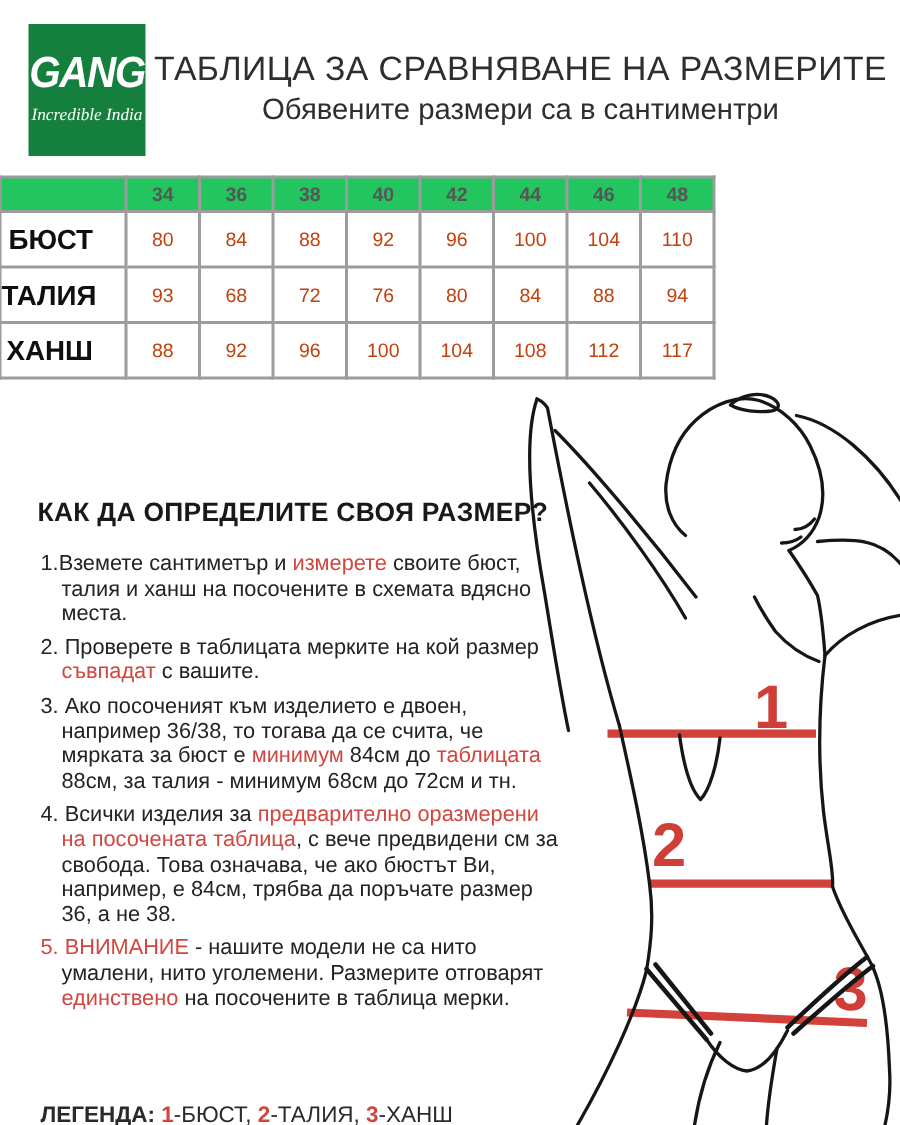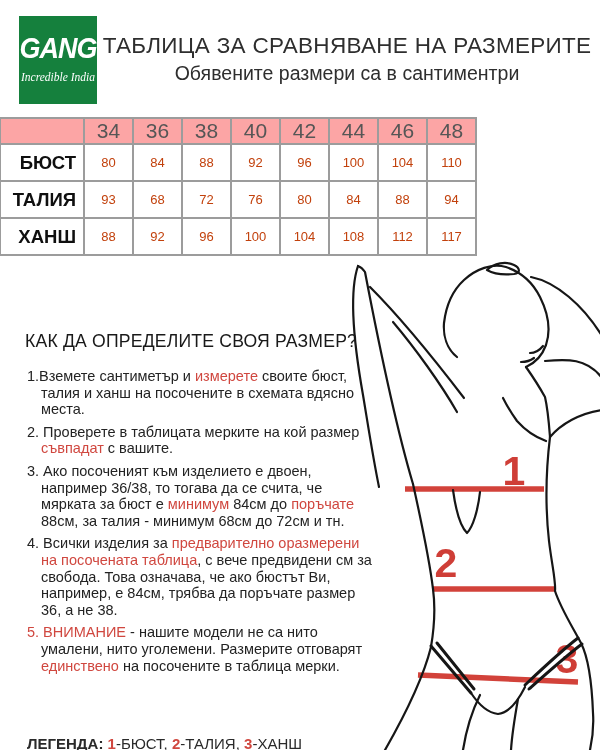--- a/index.html
+++ b/index.html
@@ -27,31 +27,31 @@
   
   table.sizes {
     position:absolute; left:-1px; top:117px; width:476px;
     border-collapse:collapse; table-layout:fixed;
   }
   table.sizes td {
     border:2px solid #9c9c9c; text-align:center; vertical-align:middle;
     font-size:13px; color:#c2410c; height:37px; background:#fff;
   }
   table.sizes tr.hdr td {
-    background:#fca5a5; color:#565656; font-weight:normal;
-    font-size:21px; height:23px;
+    background:#22c55e; color:#565656; font-weight:bold;
+    font-size:13px; height:23px;
   }
   table.sizes td.rlabel {
     color:#0f0f0f; font-weight:bold; font-size:18.5px;
-    text-align:right; padding-right:7px;
+    text-align:right; padding-right:21px;
   }
   
   .howto-heading {
     position:absolute; left:25px; top:331px; font-size:17.6px;
-    font-weight:400; color:#191919; letter-spacing:0.2px;
+    font-weight:700; color:#191919; letter-spacing:0.2px;
   }
   .howto {
     position:absolute; left:27px; top:368px; width:347px;
     font-size:14.5px; line-height:16.6px; color:#232323;
   }
   .howto .item { margin-bottom:6px; text-indent:-14px; padding-left:14px; }
   .red { color:#d0473f; }
   .b   { font-weight:bold; }
   .legend {
     position:absolute; left:27px; top:735px; font-size:15px; color:#2a2a2a;
@@ -174,18 +174,18 @@
     <td>112</td>
     <td>117</td>
   </tr>
 </tbody>
   </table>
 
 <div class="howto-heading">КАК ДА ОПРЕДЕЛИТЕ СВОЯ РАЗМЕР?</div>
 <div class="howto">
   <div class="item"><span>1.Вземете сантиметър и </span><span class="red">измерете</span><span> своите бюст, талия и ханш на посочените в схемата вдясно места.</span></div>
   <div class="item"><span>2. Проверете в таблицата мерките на кой размер </span><span class="red">съвпадат</span><span> с вашите.</span></div>
-  <div class="item"><span>3. Ако посоченият към изделието е двоен, например 36/38, то тогава да се счита, че мярката за бюст е </span><span class="red">минимум</span><span> 84см до </span><span class="red">поръчате</span><span> 88см, за талия - минимум 68см до 72см и тн.</span></div>
+  <div class="item"><span>3. Ако посоченият към изделието е двоен, например 36/38, то тогава да се счита, че мярката за бюст е </span><span class="red">минимум</span><span> 84см до </span><span class="red">таблицата</span><span> 88см, за талия - минимум 68см до 72см и тн.</span></div>
   <div class="item"><span>4. Всички изделия за </span><span class="red">предварително оразмерени на посочената таблица</span><span>, с вече предвидени см за свобода. Това означава, че ако бюстът Ви, например, е 84см, трябва да поръчате размер 36, а не 38.</span></div>
   <div class="item"><span class="red">5. ВНИМАНИЕ</span><span> - нашите модели не са нито умалени, нито уголемени. Размерите отговарят </span><span class="red">единствено</span><span> на посочените в таблица мерки.</span></div>
 </div>
 
 <div class="legend"><span class="b">ЛЕГЕНДА: </span><span class="red b">1</span><span>-БЮСТ, </span><span class="red b">2</span><span>-ТАЛИЯ, </span><span class="red b">3</span><span>-ХАНШ</span></div>
 
 </body></html>

